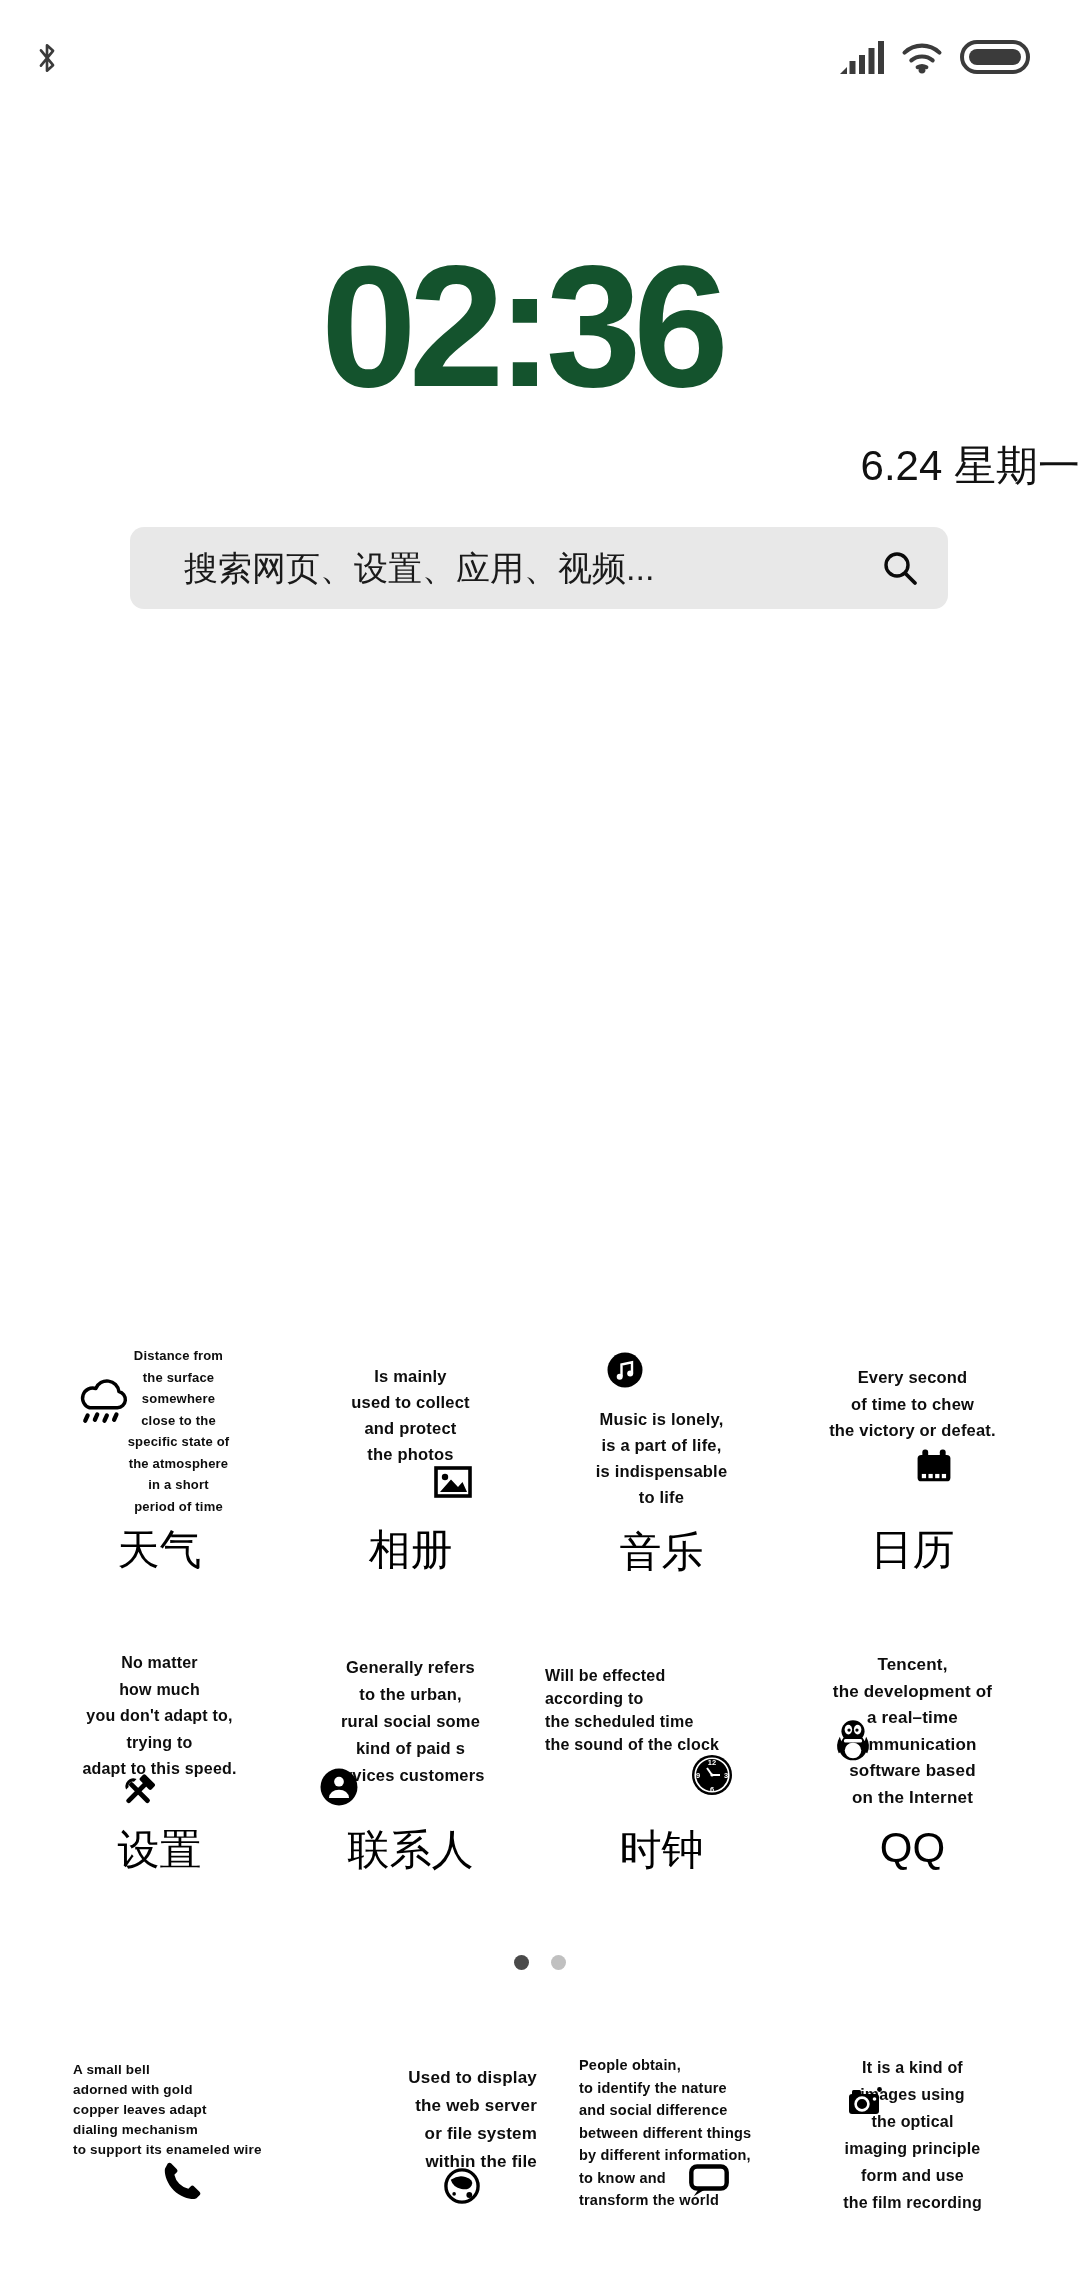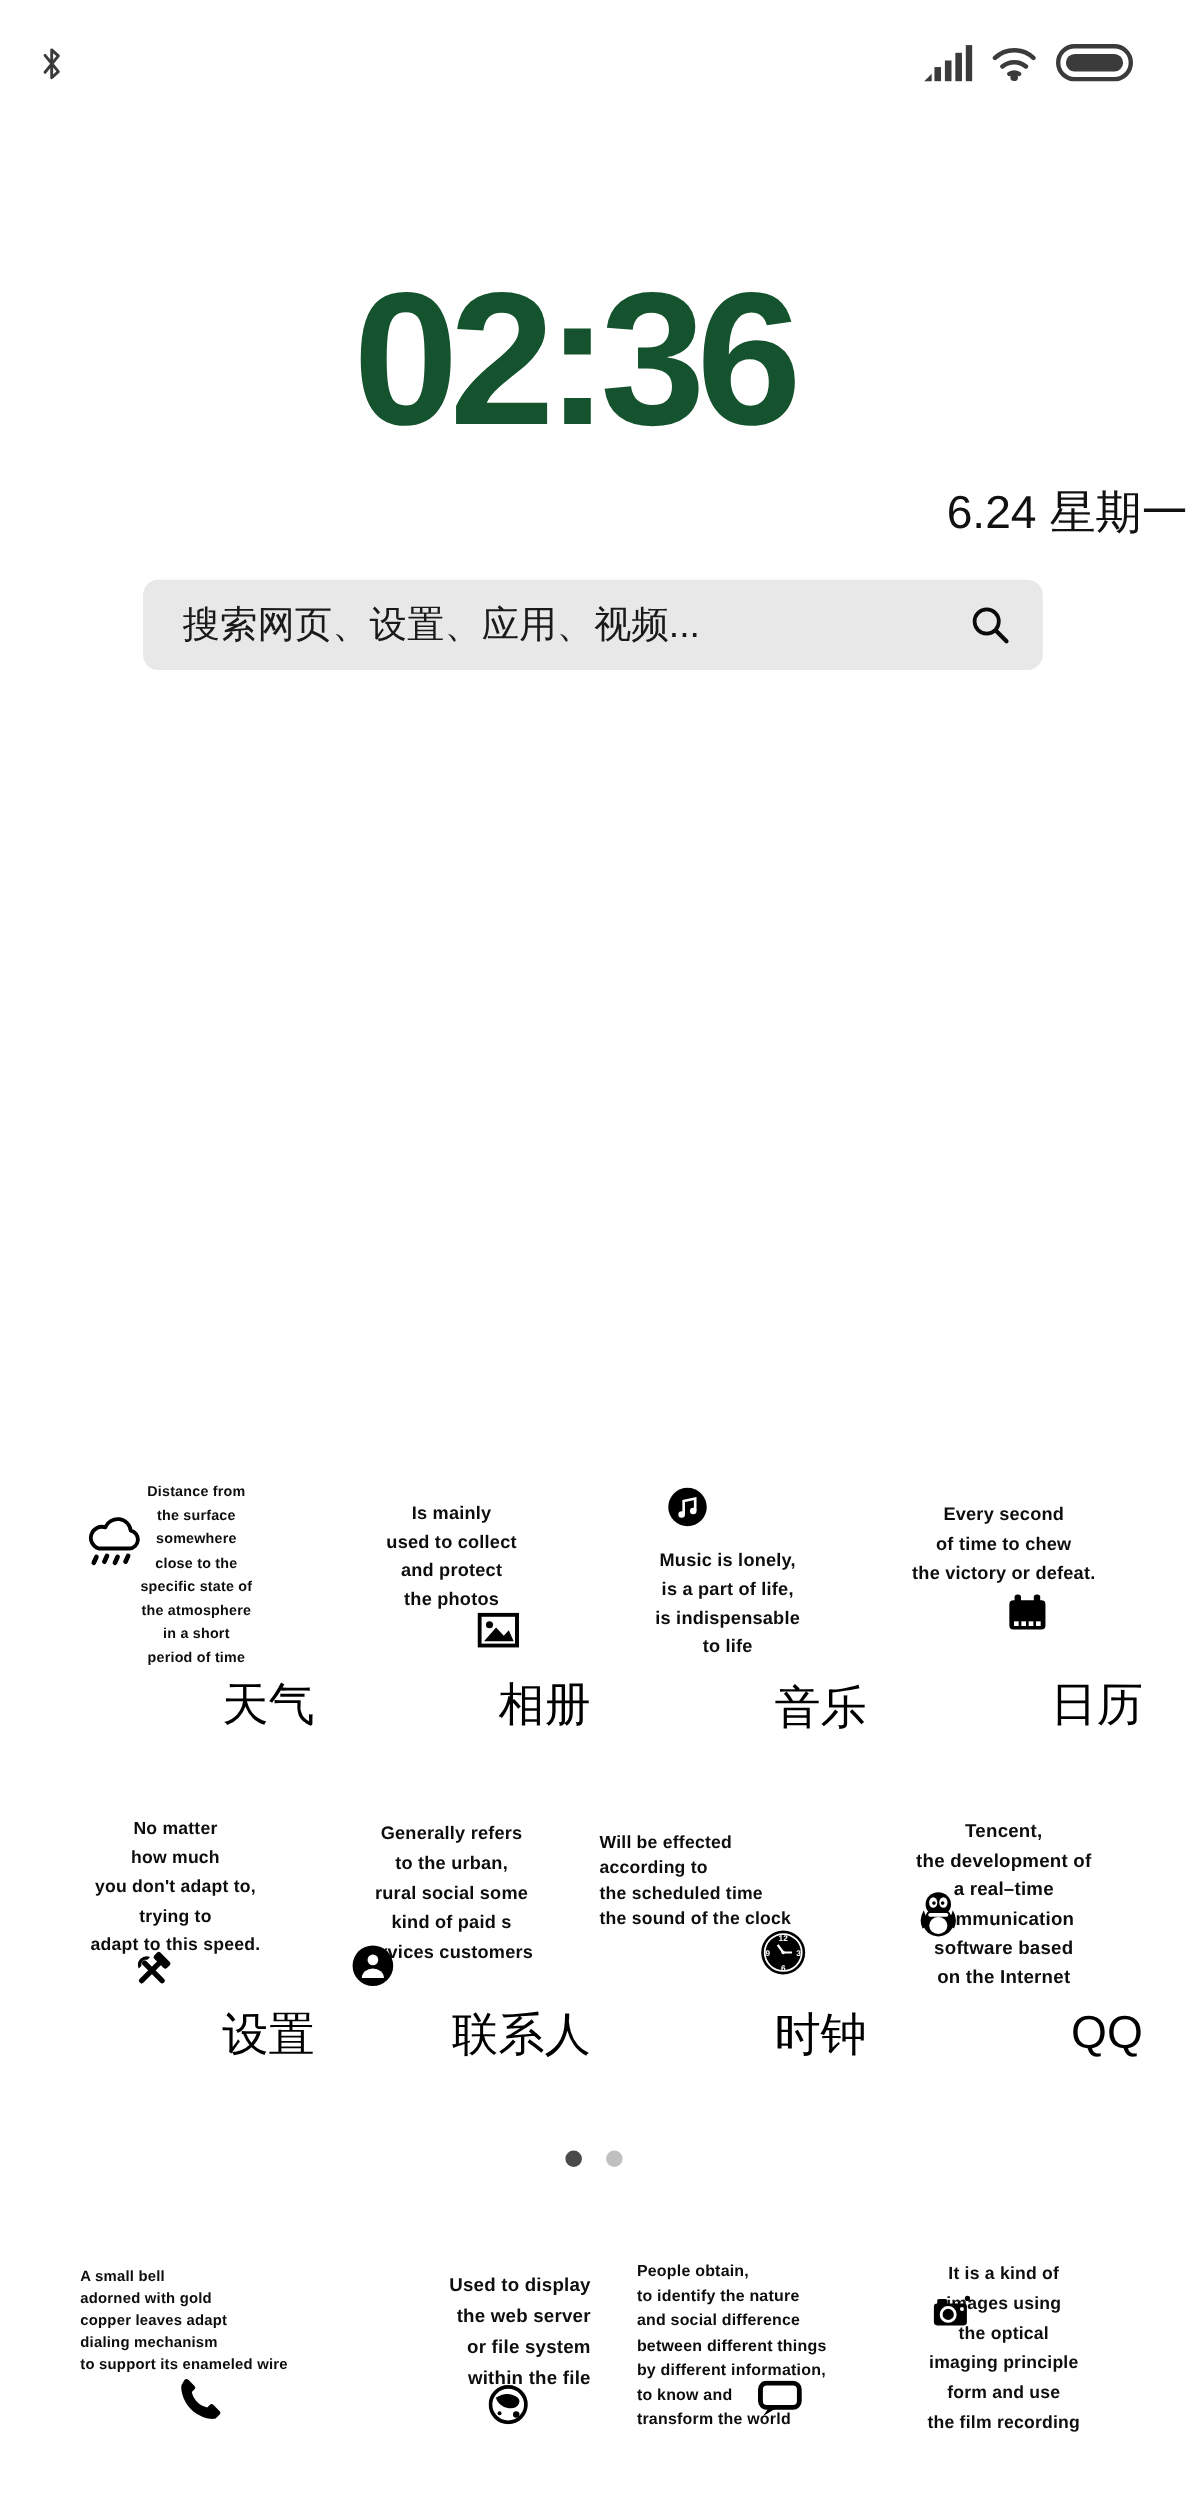--- a/index.html
+++ b/index.html
@@ -14,31 +14,31 @@
 
   
   .bigclock{position:absolute;left:0;top:246px;width:1042px;text-align:center;
             font-size:172px;font-weight:bold;letter-spacing:-8px;color:#14532d;line-height:160px;}
   .dateline{position:absolute;left:0;top:438px;width:1080px;text-align:right;
             font-size:42px;font-weight:500;color:#111;}
 
   
   .searchbar{position:absolute;left:130px;top:527px;width:818px;height:82px;background:#e8e8e8;
              border-radius:14px;display:flex;align-items:center;}
-  .searchbar input{flex:1;background:transparent;border:none;outline:none;margin-left:34px;
+  .searchbar input{flex:1;background:transparent;border:none;outline:none;margin-left:52px;
                    font-size:34px;color:#1a1a1a;font-family:inherit;}
   .searchbar input::placeholder{color:#1a1a1a;opacity:1;}
   .search-glyph{margin-right:28px;display:flex;}
 
   
   .tile{position:absolute;width:253px;height:250px;}
   .desc{position:absolute;left:0;right:0;text-align:center;font-weight:bold;color:#0d0d0d;letter-spacing:.2px;}
   .appicon{position:absolute;}
   .appicon svg{display:block;}
-  .applabel{position:absolute;top:204px;left:0;right:0;text-align:right;font-size:42px;font-weight:400;color:#000;}
+  .applabel{position:absolute;top:204px;left:0;right:0;text-align:center;font-size:42px;font-weight:400;color:#000;}
 
   .t-weather{left:33px;top:1318px;}   .t-album{left:284px;top:1318px;}
   .t-music{left:535px;top:1318px;}    .t-calendar{left:786px;top:1318px;}
   .t-settings{left:33px;top:1618px;}  .t-contacts{left:284px;top:1618px;}
   .t-clock{left:535px;top:1618px;}    .t-qq{left:786px;top:1618px;}
   .t-phone{left:33px;top:2030px;}     .t-browser{left:284px;top:2030px;}
   .t-messages{left:535px;top:2030px;} .t-camera{left:786px;top:2030px;}
 
   .t-weather  .desc{top:27px;padding-left:38px;font-size:13px;line-height:21.5px;}
   .t-album    .desc{top:45px;font-size:16.5px;line-height:26px;}

